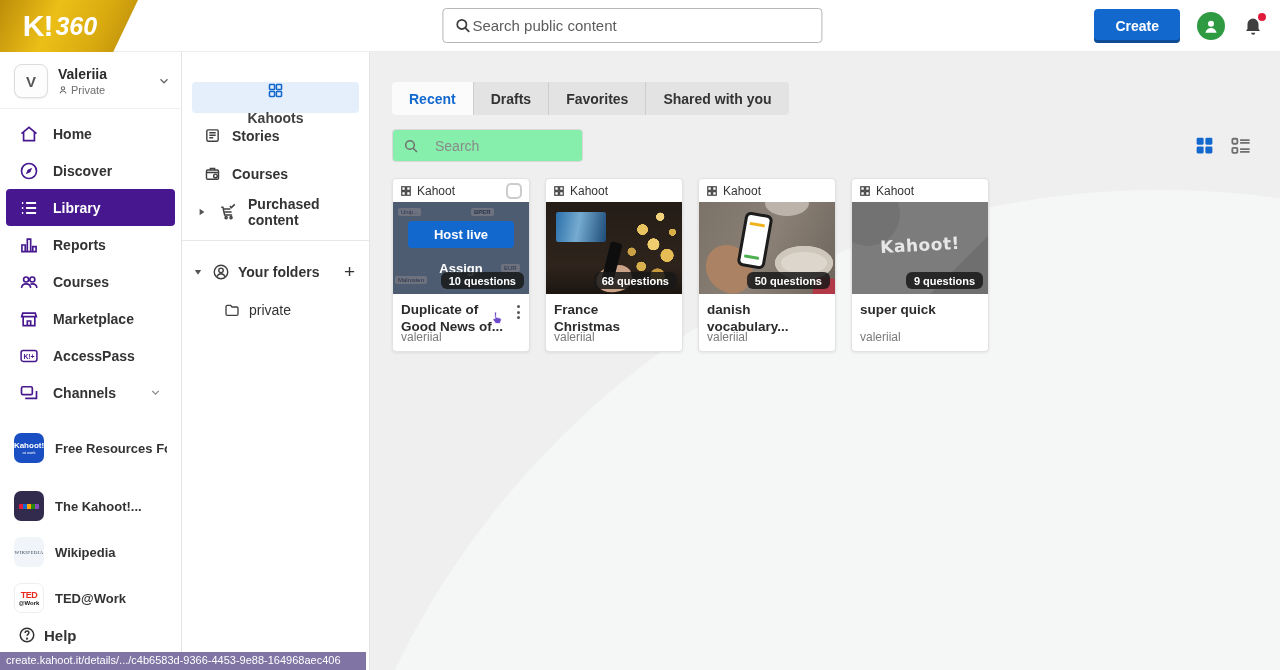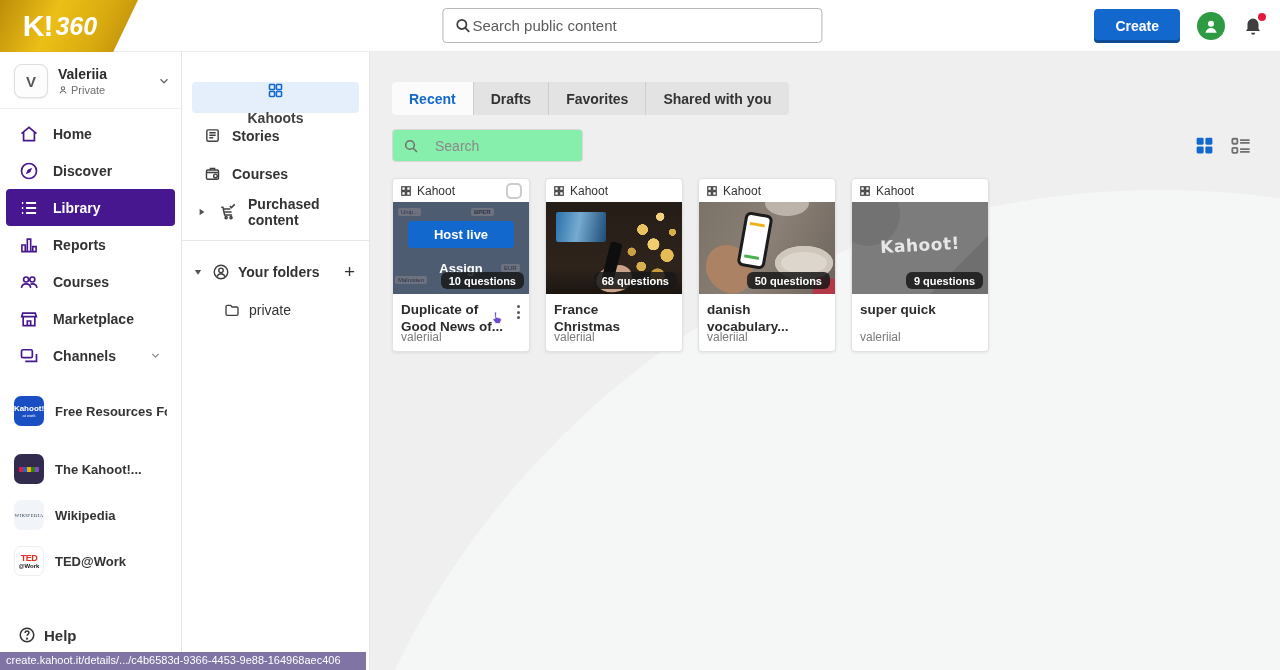--- a/index.html
+++ b/index.html
@@ -259,20 +259,29 @@
         <svg width="20" height="20" viewBox="0 0 24 24" fill="none" stroke="currentColor" stroke-width="2">
             <path d="M4.5 5h15l1.3 4.2H3.2z"></path>
             <path d="M5 9.2V20h14V9.2"></path>
             <path d="M10 20v-5.6h4V20"></path>
           </svg>
       </span>
       <span>Marketplace</span>
     </div>
     <div class="nav-item">
       <span class="ni">
+        <svg width="21" height="20" viewBox="0 0 24 24" fill="none" stroke="currentColor" stroke-width="1.8">
+            <rect x="2.5" y="5.5" width="19" height="13" rx="2.5"></rect>
+            <text x="12" y="15.3" text-anchor="middle" font-size="8.2" font-weight="bold" fill="currentColor" stroke="none">K!+</text>
+          </svg>
+      </span>
+      <span>AccessPass</span>
+    </div>
+    <div class="nav-item">
+      <span class="ni">
         <svg width="20" height="20" viewBox="0 0 24 24" fill="none" stroke="currentColor" stroke-width="2">
             <rect x="3" y="4.5" width="13" height="9.5" rx="1.8"></rect>
             <path d="M7.5 18.5H21V9.5"></path>
           </svg>
       </span>
       <span>Channels</span>
       <span class="chev">
         <svg width="13" height="13" viewBox="0 0 24 24" fill="none" stroke="currentColor" stroke-width="2.4">
             <path d="M6 9l6 6 6-6"></path>
           </svg>

